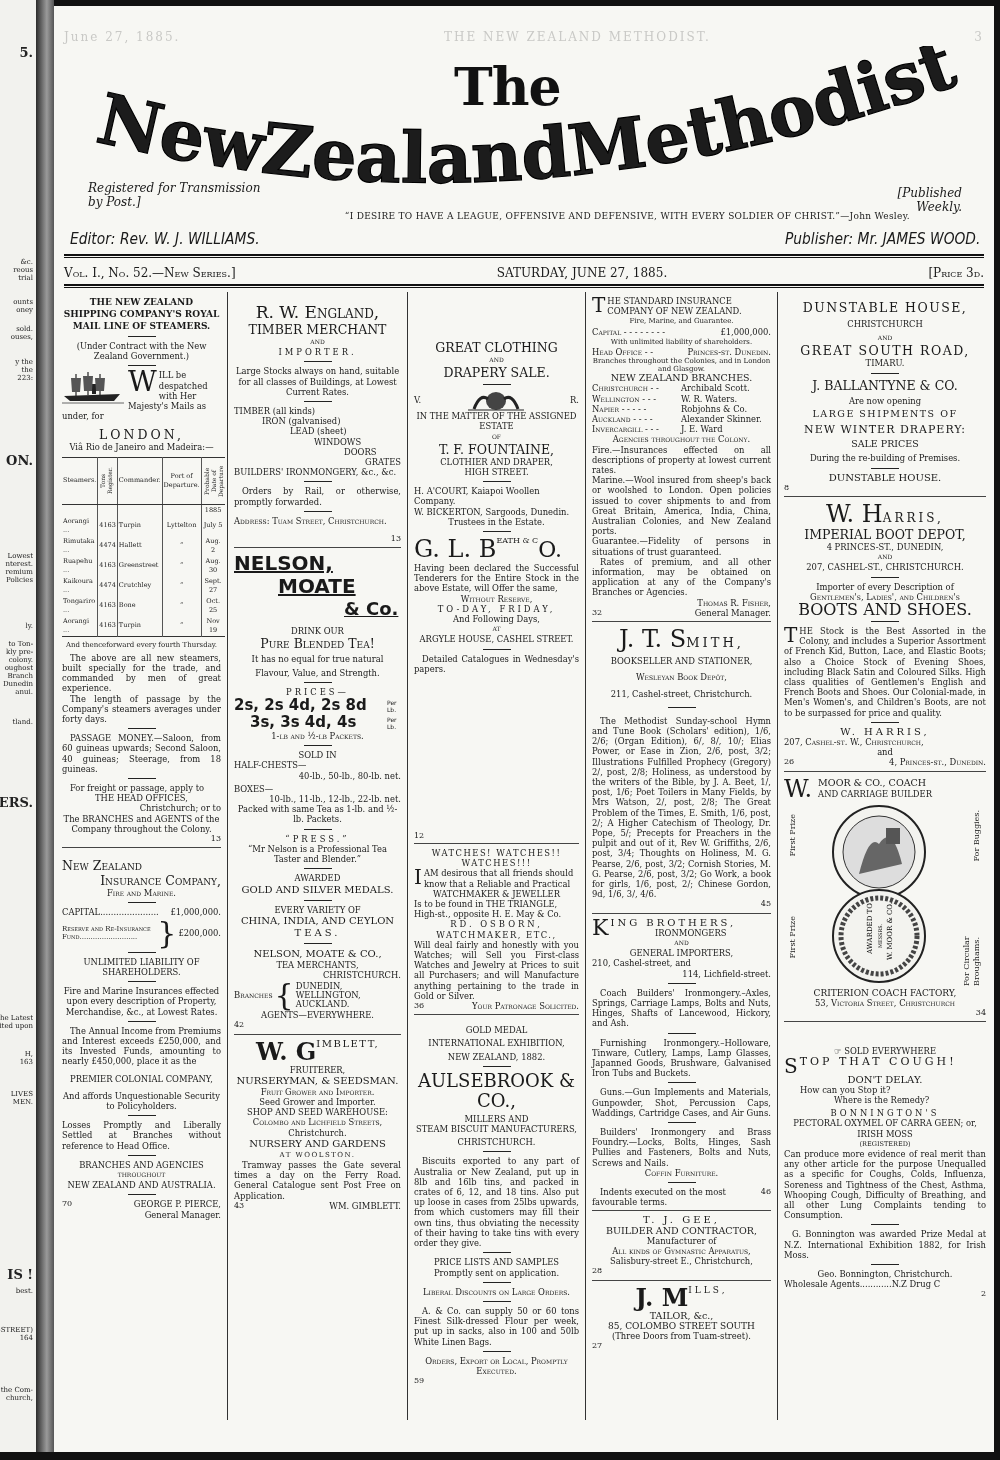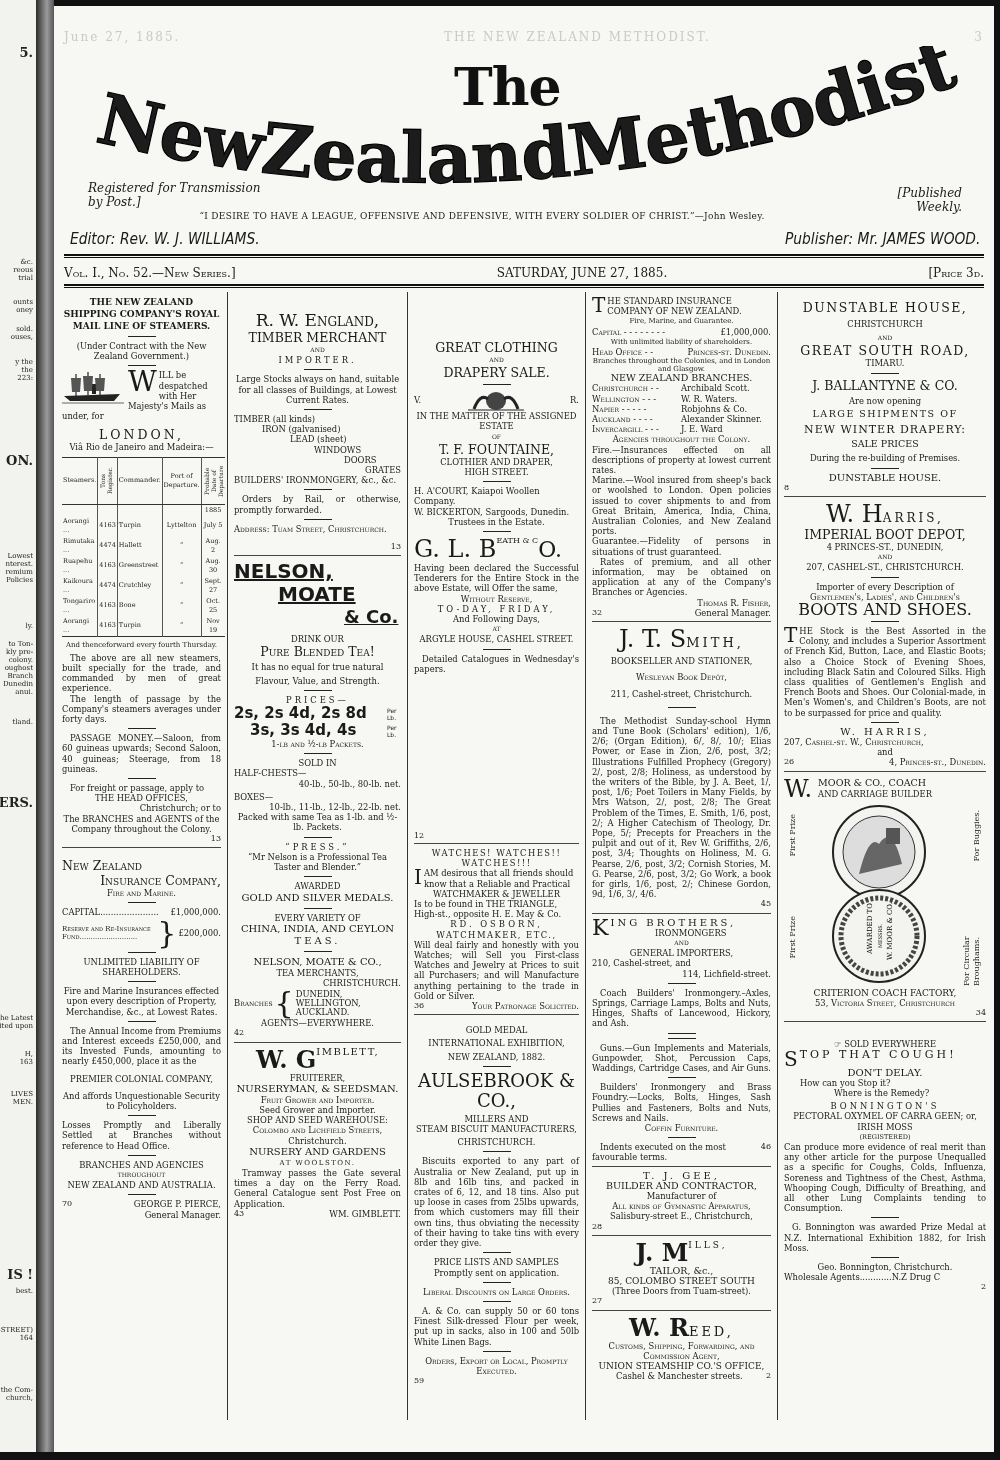--- a/index.html
+++ b/index.html
@@ -17,21 +17,21 @@
 
   .ghost { position: absolute; top: 24px; left: 10px; right: 10px; font-size: 12px; color: #c9c9c6; letter-spacing: 2px; display: flex; justify-content: space-between; }
 
   
   .masthead { position: absolute; left: 0; top: 40px; width: 940px; height: 220px; }
   .the-word { position: absolute; left: 400px; top: 10px; font-family: "DejaVu Serif", serif; font-weight: bold; font-size: 52px; letter-spacing: -1px; color: #111; }
   .title-arc { position: absolute; left: 20px; top: 0; width: 920px; height: 170px; }
   .title-arc text { font-family: "DejaVu Serif", serif; font-weight: bold; fill: #1c1c1c; stroke: #000; stroke-width: 1.2px; }
   .reg { position: absolute; left: 34px; top: 135px; font-style: italic; font-size: 12px; line-height: 14px; text-align: left; }
   .pubweekly { position: absolute; right: 32px; top: 140px; font-style: italic; font-size: 12px; line-height: 14px; text-align: right; }
-  .motto { position: absolute; left: 0; width: 856px; top: 165px; text-align: center; font-size: 9px; letter-spacing: 0.3px; }
+  .motto { position: absolute; left: 0; width: 856px; top: 165px; text-align: right; font-size: 9px; letter-spacing: 0.3px; }
   .editor { position: absolute; left: 16px; top: 184px; font-family: "DejaVu Sans", sans-serif; font-style: italic; font-size: 15px; transform: scaleX(0.92); transform-origin: left; }
   .publisher { position: absolute; right: 14px; top: 184px; font-family: "DejaVu Sans", sans-serif; font-style: italic; font-size: 15px; transform: scaleX(0.92); transform-origin: right; }
 
   .rule-double { position: absolute; left: 10px; right: 10px; height: 4px; border-top: 2px solid #111; border-bottom: 1px solid #111; }
   .dateline { position: absolute; left: 10px; right: 10px; top: 258px; height: 18px; display: flex; justify-content: space-between; align-items: center; font-size: 12px; }
   .dateline .vol { font-variant: small-caps; }
 
   
   .columns { position: absolute; left: 2px; top: 286px; width: 936px; height: 1128px; display: flex; }
   .col { height: 100%; padding: 0 6px; border-right: 1px solid #333; font-size: 8.4px; line-height: 10.2px; overflow: hidden; }
@@ -299,21 +299,21 @@
         <div class="row">
             <span class="num">70</span>
             <span>GEORGE P. PIERCE,</span>
           </div>
         <div class="r">General Manager.</div>
       </div>
     </div>
 
     <div class="col col2">
       <div class="ad">
-        <div class="c h-lg" style="margin-top:14px"><span>R. W. E</span><span class="sc">ngland,</span></div>
+        <div class="c h-lg" style="margin-top:6px"><span>R. W. E</span><span class="sc">ngland,</span></div>
         <div class="c h-md">TIMBER MERCHANT</div>
         <div class="c" style="font-size:6px">AND</div>
         <div class="c sp">IMPORTER.</div>
         <div class="dash"></div>
         <div class="c">Large Stocks always on hand, suitable for all classes of Buildings, at Lowest Current Rates.</div>
         <div class="dash"></div>
         <div style="padding-left:0px">TIMBER (all kinds)</div>
         <div style="padding-left:28px">IRON (galvanised)</div>
         <div style="padding-left:56px">LEAD (sheet)</div>
         <div style="padding-left:80px">WINDOWS</div>
@@ -536,20 +536,21 @@
       <div class="ad">
         <div><span class="dropcap" style="font-size:22px; line-height:20px">K</span><span class="sp" style="font-size:10px">ING BROTHERS,</span></div>
         <div class="c">IRONMONGERS</div>
         <div class="c" style="font-size:6px">AND</div>
         <div class="c">GENERAL IMPORTERS,</div>
         <div>210, Cashel-street, and</div>
         <div class="r">114, Lichfield-street.</div>
         <div class="dash"></div>
         <div class="j indent">Coach Builders' Ironmongery.–Axles, Springs, Carriage Lamps, Bolts and Nuts, Hinges, Shafts of Lancewood, Hickory, and Ash.</div>
         <div class="dash"></div>
+        <div class="j indent">Furnishing Ironmongery.–Holloware, Tinware, Cutlery, Lamps, Lamp Glasses, Japanned Goods, Brushware, Galvanised Iron Tubs and Buckets.</div>
         <div class="dash"></div>
         <div class="j indent">Guns.—Gun Implements and Materials, Gunpowder, Shot, Percussion Caps, Waddings, Cartridge Cases, and Air Guns.</div>
         <div class="dash"></div>
         <div class="j indent">Builders' Ironmongery and Brass Foundry.—Locks, Bolts, Hinges, Sash Pullies and Fasteners, Bolts and Nuts, Screws and Nails.</div>
         <div class="c sc">Coffin Furniture.</div>
         <div class="dash"></div>
         <div class="row">
             <span class="indent">Indents executed on the most favourable terms.</span>
             <span class="num">46</span>
           </div>
@@ -565,29 +566,20 @@
       </div>
 
       <div class="ad">
         <div class="c"><span class="h-xl b">J. M</span><span class="sp" style="vertical-align:top; font-size:9px">ILLS,</span></div>
         <div class="c" style="font-size:9.5px">TAILOR, &amp;c.,</div>
         <div class="c" style="font-size:9px">85, COLOMBO STREET SOUTH</div>
         <div class="c">(Three Doors from Tuam-street).</div>
         <div class="num">27</div>
       </div>
 
-      <div class="ad">
-        <div class="c"><span class="h-xl b">W. R</span><span class="sp" style="font-size:13px">EED,</span></div>
-        <div class="c sc">Customs, Shipping, Forwarding, and Commission Agent,</div>
-        <div class="c" style="font-size:9px">UNION STEAMSHIP CO.'S OFFICE,</div>
-        <div class="row" style="padding-left:24px">
-            <span>Cashel &amp; Manchester streets.</span>
-            <span class="num">2</span>
-          </div>
-      </div>
     </div>
 
     <div class="col col5">
       <div class="ad">
         <div class="c h-md sp2" style="margin-top:4px">DUNSTABLE HOUSE,</div>
         <div class="c" style="margin-top:4px">CHRISTCHURCH</div>
         <div class="c" style="font-size:6px; margin-top:4px">AND</div>
         <div class="c h-md sp2">GREAT SOUTH ROAD,</div>
         <div class="c">TIMARU.</div>
         <div class="dash"></div>
@@ -648,21 +640,21 @@
             <text x="68" y="144" font-size="5" transform="rotate(-90 68 144)" font-family="DejaVu Serif, serif">MESSRS.</text>
             <text x="78" y="156" font-size="7" transform="rotate(-90 78 156)" font-family="DejaVu Serif, serif">W. MOOR &amp; CO.</text>
           </svg>
         </div>
         <div class="c" style="font-size:9px">CRITERION COACH FACTORY,</div>
         <div class="sc c">53, Victoria Street, Christchurch</div>
         <div class="r num">34</div>
       </div>
 
       <div class="ad">
-        <div class="c" style="margin-top:13px"><span>☞ </span><span>SOLD EVERYWHERE</span></div>
+        <div class="c" style="margin-top:20px"><span>☞ </span><span>SOLD EVERYWHERE</span></div>
         <div><span class="dropcap" style="font-size:20px; line-height:18px">S</span><span class="sp" style="font-size:11px">TOP THAT COUGH!</span></div>
         <div class="c sc" style="font-size:10px; clear:both">DON'T DELAY.</div>
         <div style="padding-left:16px">How can you Stop it?</div>
         <div style="padding-left:50px">Where is the Remedy?</div>
         <div class="c sp" style="margin-top:3px">BONNINGTON'S</div>
         <div class="c">PECTORAL OXYMEL OF CARRA GEEN; or, IRISH MOSS</div>
         <div class="c" style="font-size:6.5px">(REGISTERED)</div>
         <div class="j">Can produce more evidence of real merit than any other article for the purpose Unequalled as a specific for Coughs, Colds, Influenza, Soreness and Tightness of the Chest, Asthma, Whooping Cough, Difficulty of Breathing, and all other Lung Complaints tending to Consumption.</div>
         <div class="dash"></div>
         <div class="j indent">G. Bonnington was awarded Prize Medal at N.Z. International Exhibition 1882, for Irish Moss.</div>

